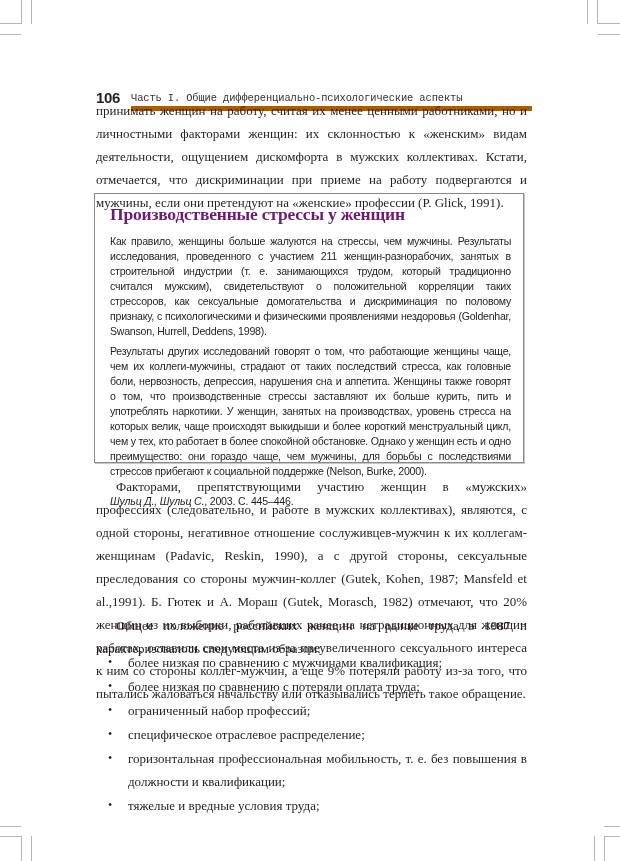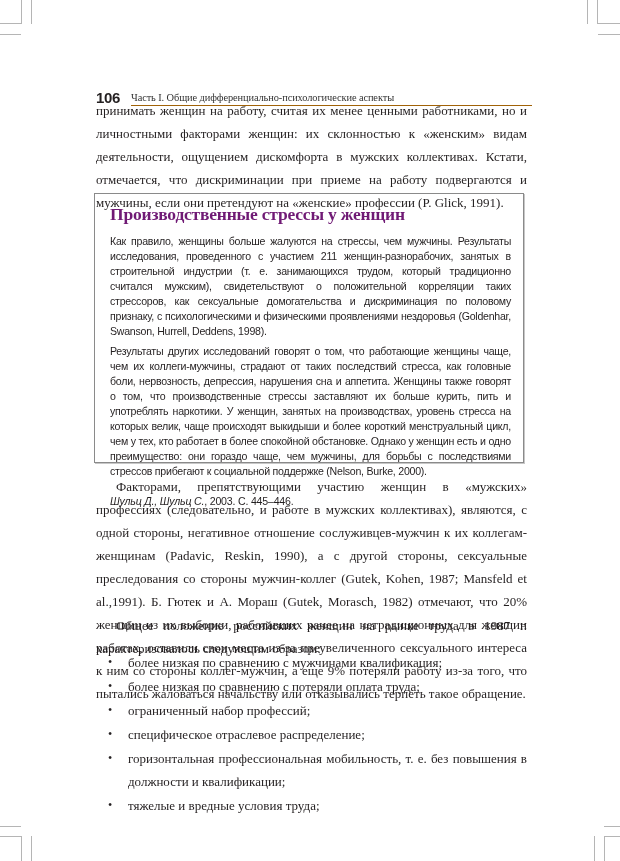--- a/index.html
+++ b/index.html
@@ -1,20 +1,20 @@
 <!DOCTYPE html>
 <html><head>
 <meta charset="utf-8">
 <style>
   html, body { margin: 0; padding: 0; background: #ffffff; }
   body { width: 620px; height: 861px; position: relative; overflow: hidden; color: #231f20; }
   .crop { position: absolute; background: #b5b5b5; }
   .header { position: absolute; left: 96px; top: 87px; width: 436px; height: 20px; }
   .page-num { position: absolute; left: 0; top: 2px; font-family: "Liberation Sans", sans-serif; font-weight: bold; font-size: 15px; color: #231f20; letter-spacing: -0.3px; }
-  .running { position: absolute; left: 35px; top: 5px; width: 401px; font-family: Liberation Serif, serif; font-size: 10.4px; color: #333; border-bottom: 1px solid #a16207; padding-bottom: 2px; white-space: nowrap; letter-spacing: -0.1px; }
+  .running { position: absolute; left: 35px; top: 5px; width: 401px; font-family: Liberation Mono, monospace; font-size: 10.4px; color: #333; border-bottom: 5px solid #a16207; padding-bottom: 2px; white-space: nowrap; letter-spacing: -0.1px; }
   .body-text { font-family: "Liberation Serif", serif; font-size: 13px; line-height: 23px; color: #231f20; text-align: justify; }
   .p1 { position: absolute; left: 96px; top: 99px; width: 431px; }
   .box { position: absolute; left: 94px; top: 193px; width: 430px; height: 270px; border: 1px solid #8a8a8a; box-shadow: 1px 1px 0 #c7c7c7; box-sizing: border-box; padding: 10px 12px 0 15px; }
   .box-title { font-family: Liberation Serif, serif; font-weight: bold; font-size: 17.5px; color: #701a75; margin: 0 0 9px 0; letter-spacing: -0.2px; }
   .box-p { font-family: "Liberation Sans", sans-serif; font-size: 10.6px; line-height: 15px; color: #231f20; text-align: justify; margin: 0 0 5px 0; letter-spacing: -0.25px; }
   .box-src { font-family: "Liberation Sans", sans-serif; font-size: 10.6px; color: #231f20; margin-top: 16px; letter-spacing: -0.2px; }
   .box-src i { font-style: italic; }
   .p2 { position: absolute; left: 96px; top: 475px; width: 431px; text-indent: 20px; }
   .p3 { position: absolute; left: 96px; top: 614px; width: 431px; text-indent: 20px; }
   .list { position: absolute; left: 96px; top: 651px; width: 431px; margin: 0; padding: 0; list-style: none; }

